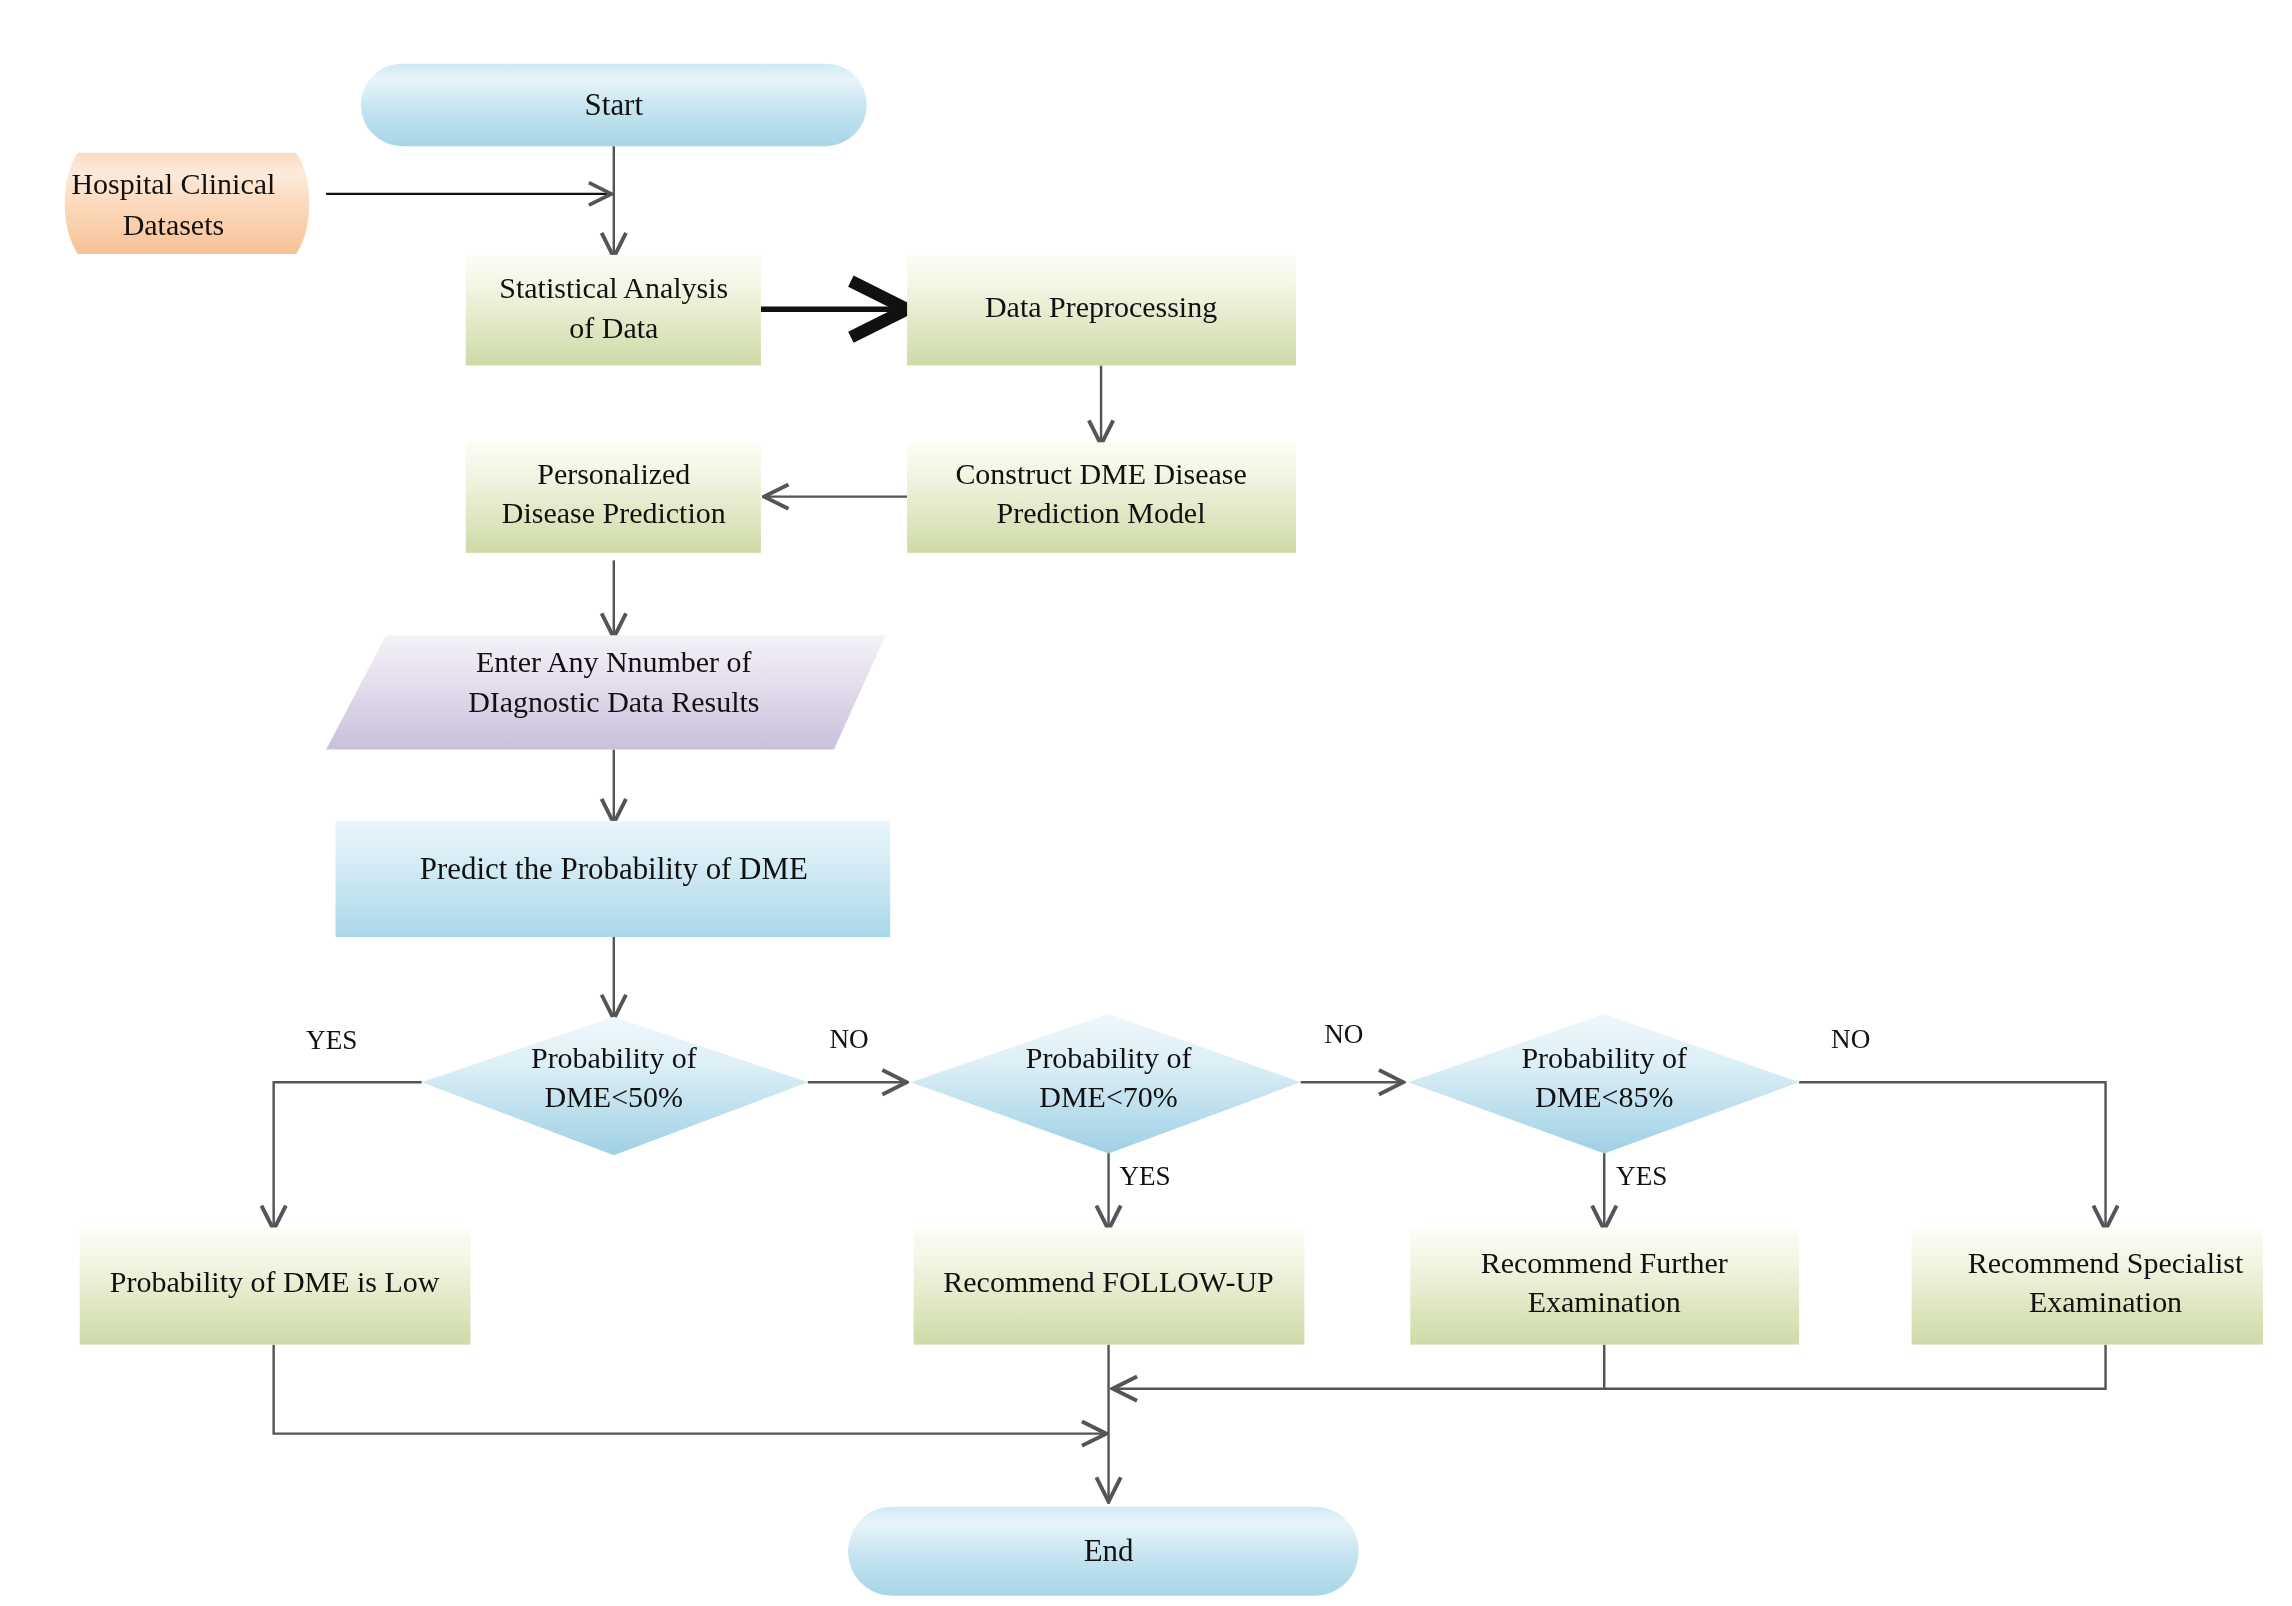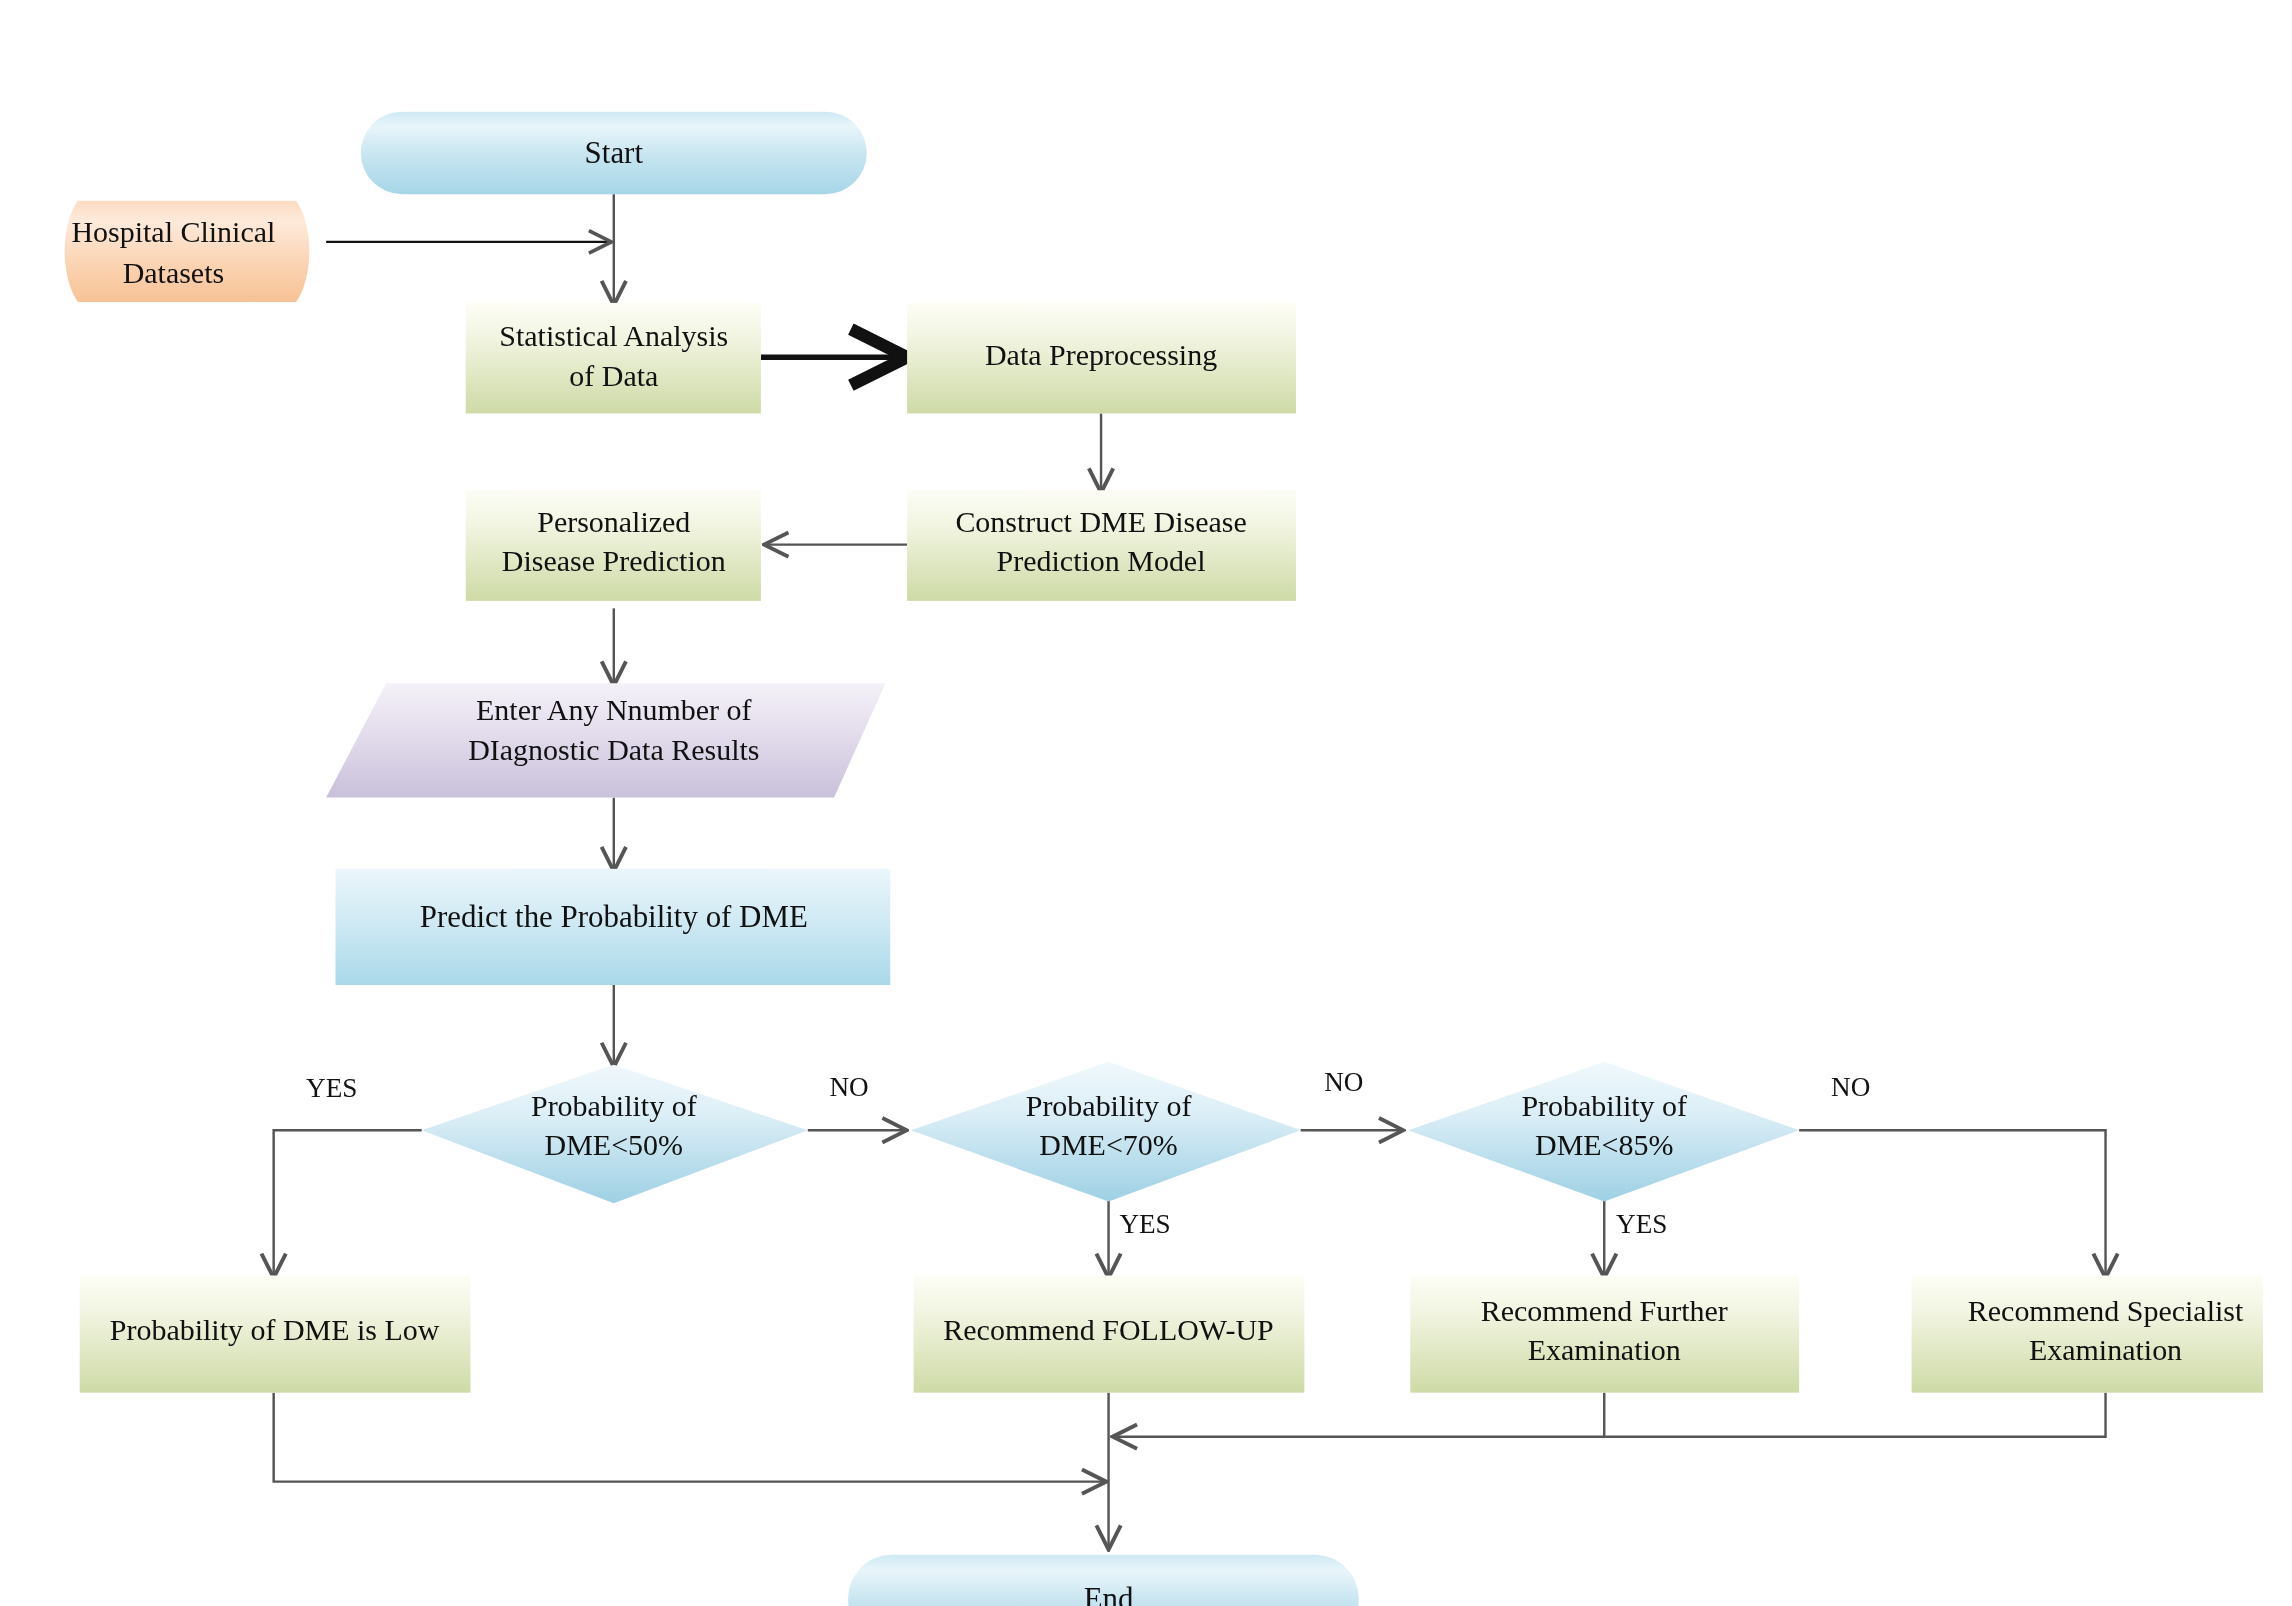--- a/index.html
+++ b/index.html
@@ -1,21 +1,21 @@
 <!DOCTYPE html>
 <html style="font-size:15px"><head>
 <meta charset="utf-8">
 <style>
   html,body{margin:0;padding:0;background:#ffffff;}
   body{
     width:2293px;height:1607px;
     font-family:"Liberation Serif","DejaVu Serif",serif;
     overflow:hidden;
   }
-  #stage{position:relative;width:2293px;height:1126px;background:#fff;margin-top:48px;}
+  #stage{position:relative;width:2293px;height:1126px;background:#fff;}
   svg{display:block;}
   .nodeLabel{
     font-family:"Liberation Serif","DejaVu Serif",serif;
     fill:#111111;
     text-anchor:middle;
     dominant-baseline:middle;
   }
   .edgeLabel{
     font-family:"Liberation Serif","DejaVu Serif",serif;
     fill:#111111;

